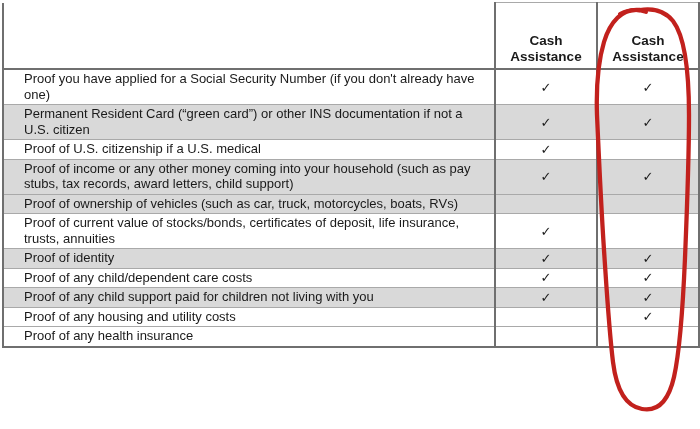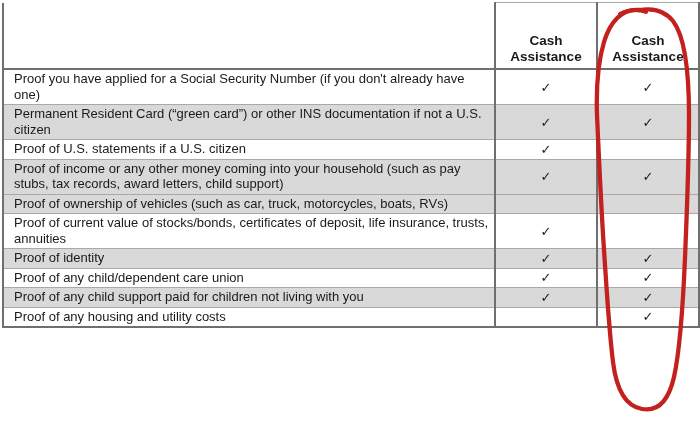--- a/index.html
+++ b/index.html
@@ -42,21 +42,21 @@
     background: #ffffff;
     border-bottom: 2px solid #6f6f6f;
   }
   thead th.corner {
     border-top: none;
     background: #ffffff;
   }
   tbody td.label {
     text-align: left;
     vertical-align: top;
-    padding: 1px 6px 2px 10px;
+    padding: 1px 6px 2px 20px;
     line-height: 15.5px;
   }
   tbody td.check {
     text-align: center;
     vertical-align: middle;
     font-family: "DejaVu Sans", sans-serif;
     font-weight: 700;
     font-size: 13px;
     padding: 0;
   }
@@ -96,21 +96,21 @@
       <td class="label">Proof you have applied for a Social Security Number (if you don't already have one)</td>
       <td class="check">✓</td>
       <td class="check">✓</td>
     </tr>
         <tr class="shaded">
       <td class="label">Permanent Resident Card (“green card”) or other INS documentation  if not a U.S. citizen</td>
       <td class="check">✓</td>
       <td class="check">✓</td>
     </tr>
         <tr class="plain">
-      <td class="label">Proof of U.S. statements if a U.S. citizen</td>
+      <td class="label">Proof of U.S. citizenship if a U.S. medical</td>
       <td class="check">✓</td>
       <td class="check"></td>
     </tr>
         <tr class="shaded">
       <td class="label">Proof of income or any other money coming into your household (such as pay stubs, tax records, award letters, child support)</td>
       <td class="check">✓</td>
       <td class="check">✓</td>
     </tr>
         <tr class="shaded">
       <td class="label">Proof of ownership of vehicles (such as car, truck, motorcycles, boats, RVs)</td>
@@ -121,33 +121,38 @@
       <td class="label">Proof of current value of stocks/bonds, certificates of deposit, life insurance, trusts, annuities</td>
       <td class="check">✓</td>
       <td class="check"></td>
     </tr>
         <tr class="shaded">
       <td class="label">Proof of identity</td>
       <td class="check">✓</td>
       <td class="check">✓</td>
     </tr>
         <tr class="plain">
-      <td class="label">Proof of any child/dependent care union</td>
+      <td class="label">Proof of any child/dependent care costs</td>
       <td class="check">✓</td>
       <td class="check">✓</td>
     </tr>
         <tr class="shaded">
       <td class="label">Proof of any child support paid for children not living with you</td>
       <td class="check">✓</td>
       <td class="check">✓</td>
     </tr>
         <tr class="plain">
       <td class="label">Proof of any housing and utility costs</td>
       <td class="check"></td>
       <td class="check">✓</td>
+    </tr>
+        <tr class="plain">
+      <td class="label">Proof of any health insurance</td>
+      <td class="check"></td>
+      <td class="check"></td>
     </tr>
       </tbody>
   </table>
 
   <svg id="annotation-overlay" viewBox="0 0 700 429">
     <path class="circle-stroke" d="M 640 10
              C 622 8, 610 22, 604 42
              C 598 62, 596 85, 597 115
              C 599 160, 601 205, 604 250
              C 607 295, 609 330, 613 362

